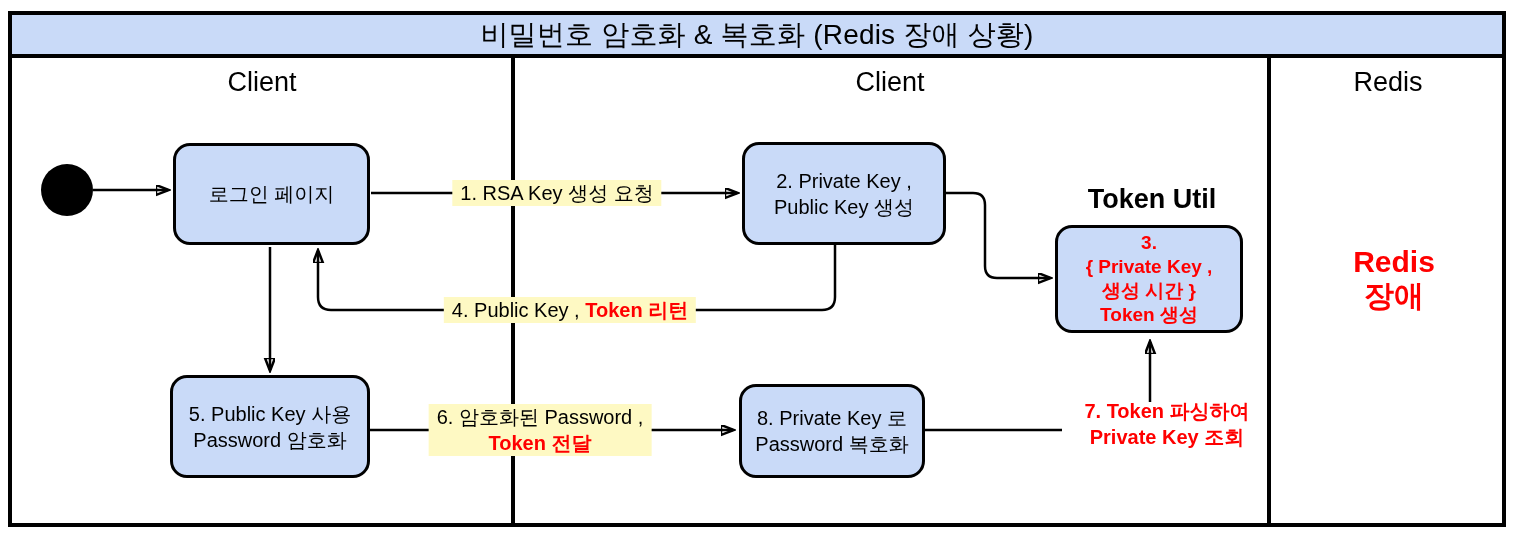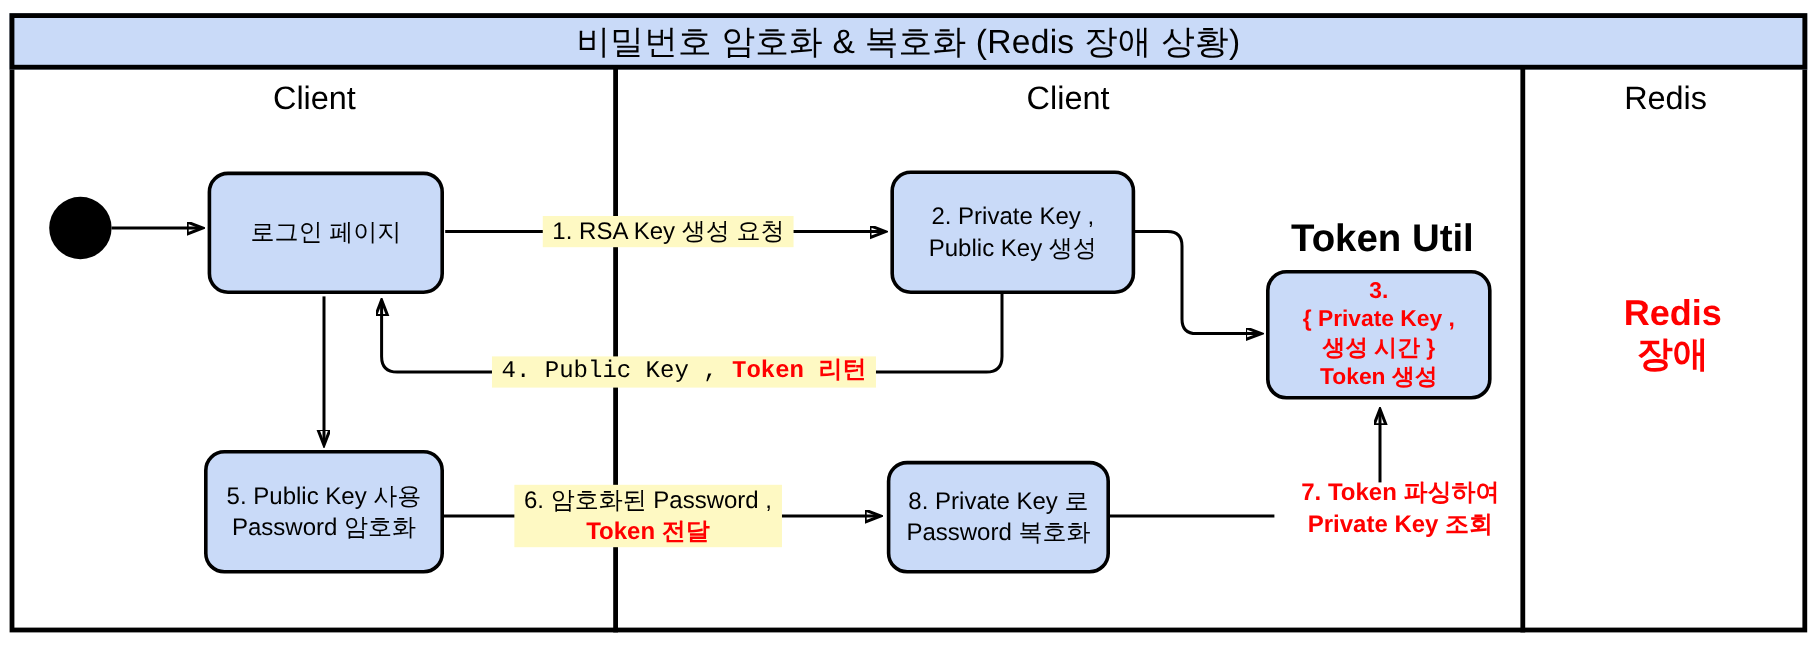--- a/index.html
+++ b/index.html
@@ -14,21 +14,21 @@
   .lane-header{transform:translate(-50%,-50%);font-size:27px;color:#000;white-space:nowrap;}
   .node{box-sizing:border-box;border:3px solid #000;border-radius:17px;background:#C9DAF8;
         display:flex;flex-direction:column;align-items:center;justify-content:center;
         font-size:20px;color:#000;text-align:center;line-height:26px;}
   .node.red-text{color:#FF0000;font-weight:bold;font-size:19px;line-height:24px;}
   .start-node{left:41px;top:164px;width:52px;height:52px;background:#000;border-radius:50%;}
   .edge-label{transform:translate(-50%,-50%);font-size:20px;text-align:center;white-space:nowrap;
               line-height:26px;color:#000;}
   .edge-label.on-line{background:#fef9c3;padding:0 8px;}
   .red{color:#FF0000;font-weight:bold;}
-  .heading{transform:translate(-50%,-50%);font-size:32px;font-weight:bold;color:#000;white-space:nowrap;}
+  .heading{transform:translate(-50%,-50%);font-size:27px;font-weight:bold;color:#000;white-space:nowrap;}
   .redis-status{transform:translate(-50%,-50%);font-size:30px;font-weight:bold;color:#FF0000;
                 text-align:center;line-height:34px;white-space:nowrap;}
   svg.overlay{position:absolute;left:0;top:0;width:1517px;height:538px;pointer-events:none;}
   svg.overlay path{fill:none;stroke:#000;stroke-width:2.5px;}
 </style>
 </head>
 <body>
 
 <div id="stage">
 
@@ -88,21 +88,21 @@
 
   <div class="abs node" style="left:739px;top:384px;width:186px;height:94px;">
     <span>8. Private Key 로</span>
     <span>Password 복호화</span>
   </div>
 
   <div class="abs edge-label on-line" style="left:557px;top:193px;">
     <span>1. RSA Key 생성 요청</span>
   </div>
 
-  <div class="abs edge-label on-line" style="left:570px;top:310px;font-family:Liberation Mono, monospace;">
+  <div class="abs edge-label on-line" style="left:570px;top:310px;">
     <span>4. Public Key , </span><span class="red">Token 리턴</span>
   </div>
 
   <div class="abs edge-label on-line" style="left:540px;top:430px;">
     <div>6. 암호화된 Password ,</div>
     <div class="red">Token 전달</div>
   </div>
 
   <div class="abs edge-label" style="left:1167px;top:424px;">
     <div class="red">7. Token 파싱하여</div>

